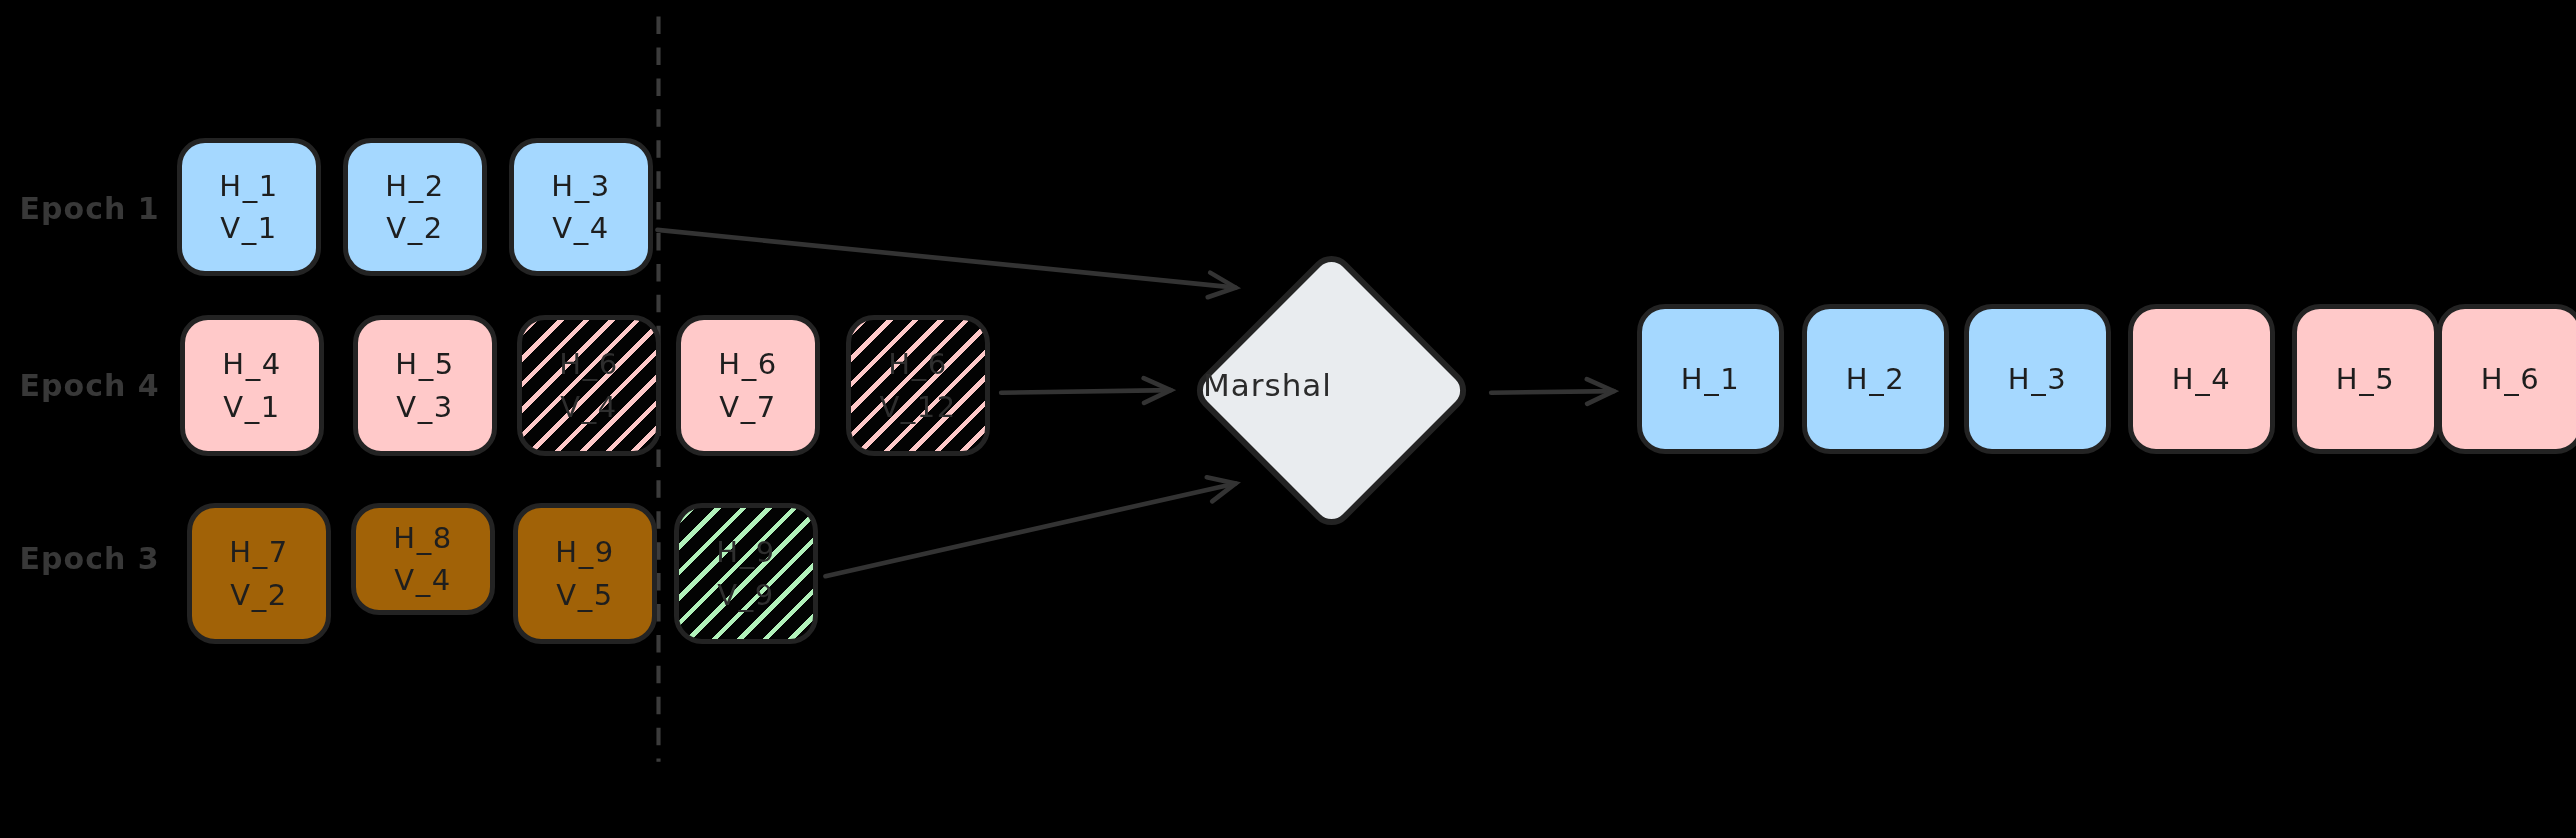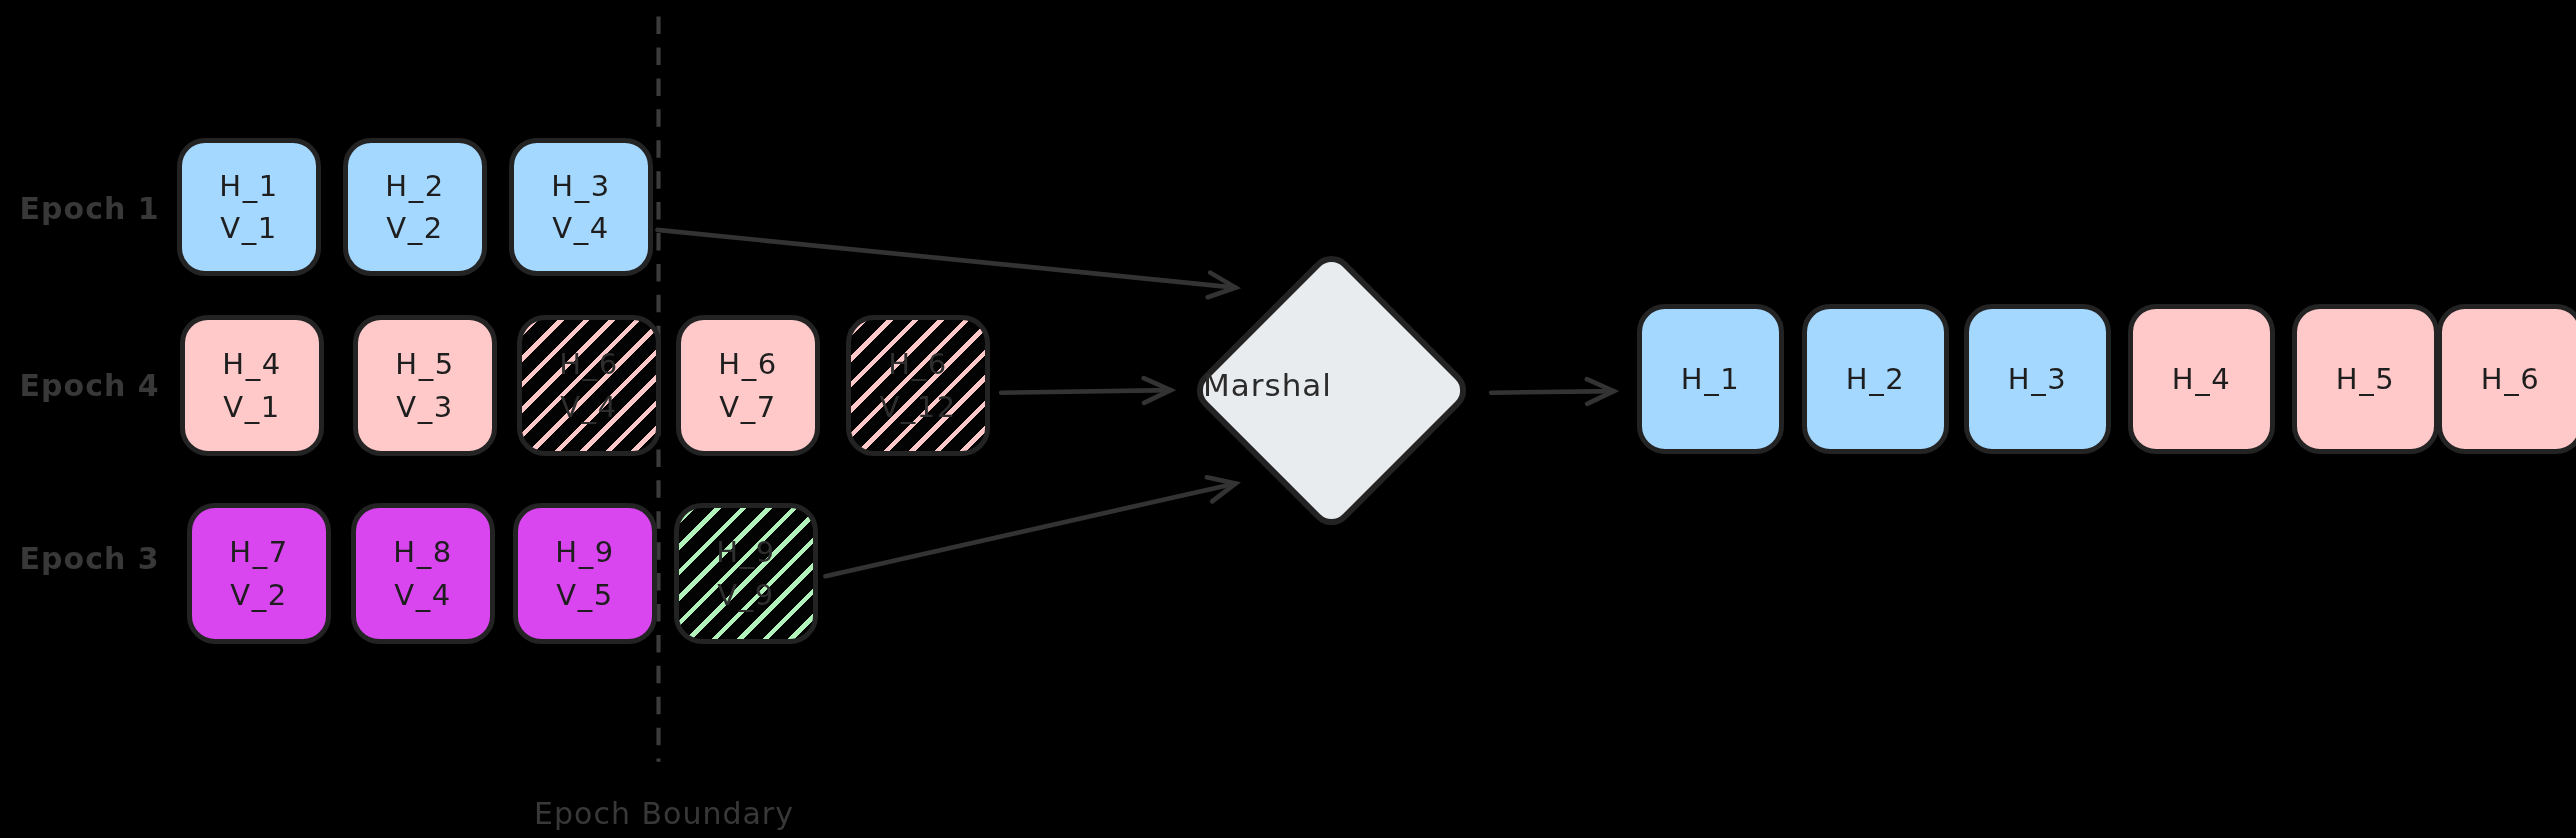--- a/index.html
+++ b/index.html
@@ -11,21 +11,21 @@
 
   .epoch-label{position:absolute;left:19.6px;width:134px;transform:translateY(-50%);
        font-size:30px;color:#383838;letter-spacing:1px;white-space:nowrap;font-weight:bold;}
 
   .box{position:absolute;box-sizing:border-box;border:5.7px solid #232323;border-radius:28px;
        display:flex;flex-direction:column;align-items:center;justify-content:center;gap:6.2px;}
   .box .ln{font-size:29px;line-height:36px;color:#1e1e1e;letter-spacing:1.5px;white-space:nowrap;}
 
   .box[data-color="blue"]{background-color:#a5d8ff;}
   .box[data-color="red"]{background-color:#ffc9c9;}
-  .box[data-color="green"]{background-color:#d946ef;}
+  .box[data-color="green"]{background-color:#a16207;}
 
   .box[data-hatched="true"]{background-color:#030303;}
   .box[data-hatched="true"][data-color="red"]{
        background-image:repeating-linear-gradient(-45deg,transparent 0 13.4px,#ffc9c9 13.4px 18px);}
   .box[data-hatched="true"][data-color="green"]{
        background-image:repeating-linear-gradient(-45deg,transparent 0 13.4px,#b2f2bb 13.4px 18px);}
   .box[data-hatched="true"] .ln{color:#2e2e2e;}
 
   .obox{position:absolute;box-sizing:border-box;border:5.7px solid #232323;border-radius:28px;
        display:flex;align-items:center;justify-content:center;}
@@ -95,37 +95,36 @@
   </div>
   <div class="box" style="left:846px;top:315px;width:144px;height:141px" data-hatched="true" data-color="red">
     <span class="ln">H_6</span>
     <span class="ln">V_12</span>
   </div>
 
   <div class="box" style="left:187px;top:503px;width:144px;height:141px" data-color="green">
     <span class="ln">H_7</span>
     <span class="ln">V_2</span>
   </div>
-  <div class="box" style="left:351px;top:503px;width:144px;height:141px" data-color="green">
+  <div class="box" style="left:351px;top:503px;width:144px;height:112px" data-color="green">
     <span class="ln">H_8</span>
     <span class="ln">V_4</span>
   </div>
   <div class="box" style="left:513px;top:503px;width:144px;height:141px" data-color="green">
     <span class="ln">H_9</span>
     <span class="ln">V_5</span>
   </div>
   <div class="box" style="left:674px;top:503px;width:144px;height:141px" data-hatched="true" data-color="green">
     <span class="ln">H_9</span>
     <span class="ln">V_9</span>
   </div>
 
   <div class="diamond"></div>
   <div class="diamond-label">Marshal</div>
 
-  <div class="boundary-label">Epoch Boundary</div>
 
   <div class="obox" style="left:1637px;top:304px;width:147px;height:150px" data-color="blue">
     <span class="ln">H_1</span>
   </div>
   <div class="obox" style="left:1802px;top:304px;width:147px;height:150px" data-color="blue">
     <span class="ln">H_2</span>
   </div>
   <div class="obox" style="left:1964px;top:304px;width:147px;height:150px" data-color="blue">
     <span class="ln">H_3</span>
   </div>

